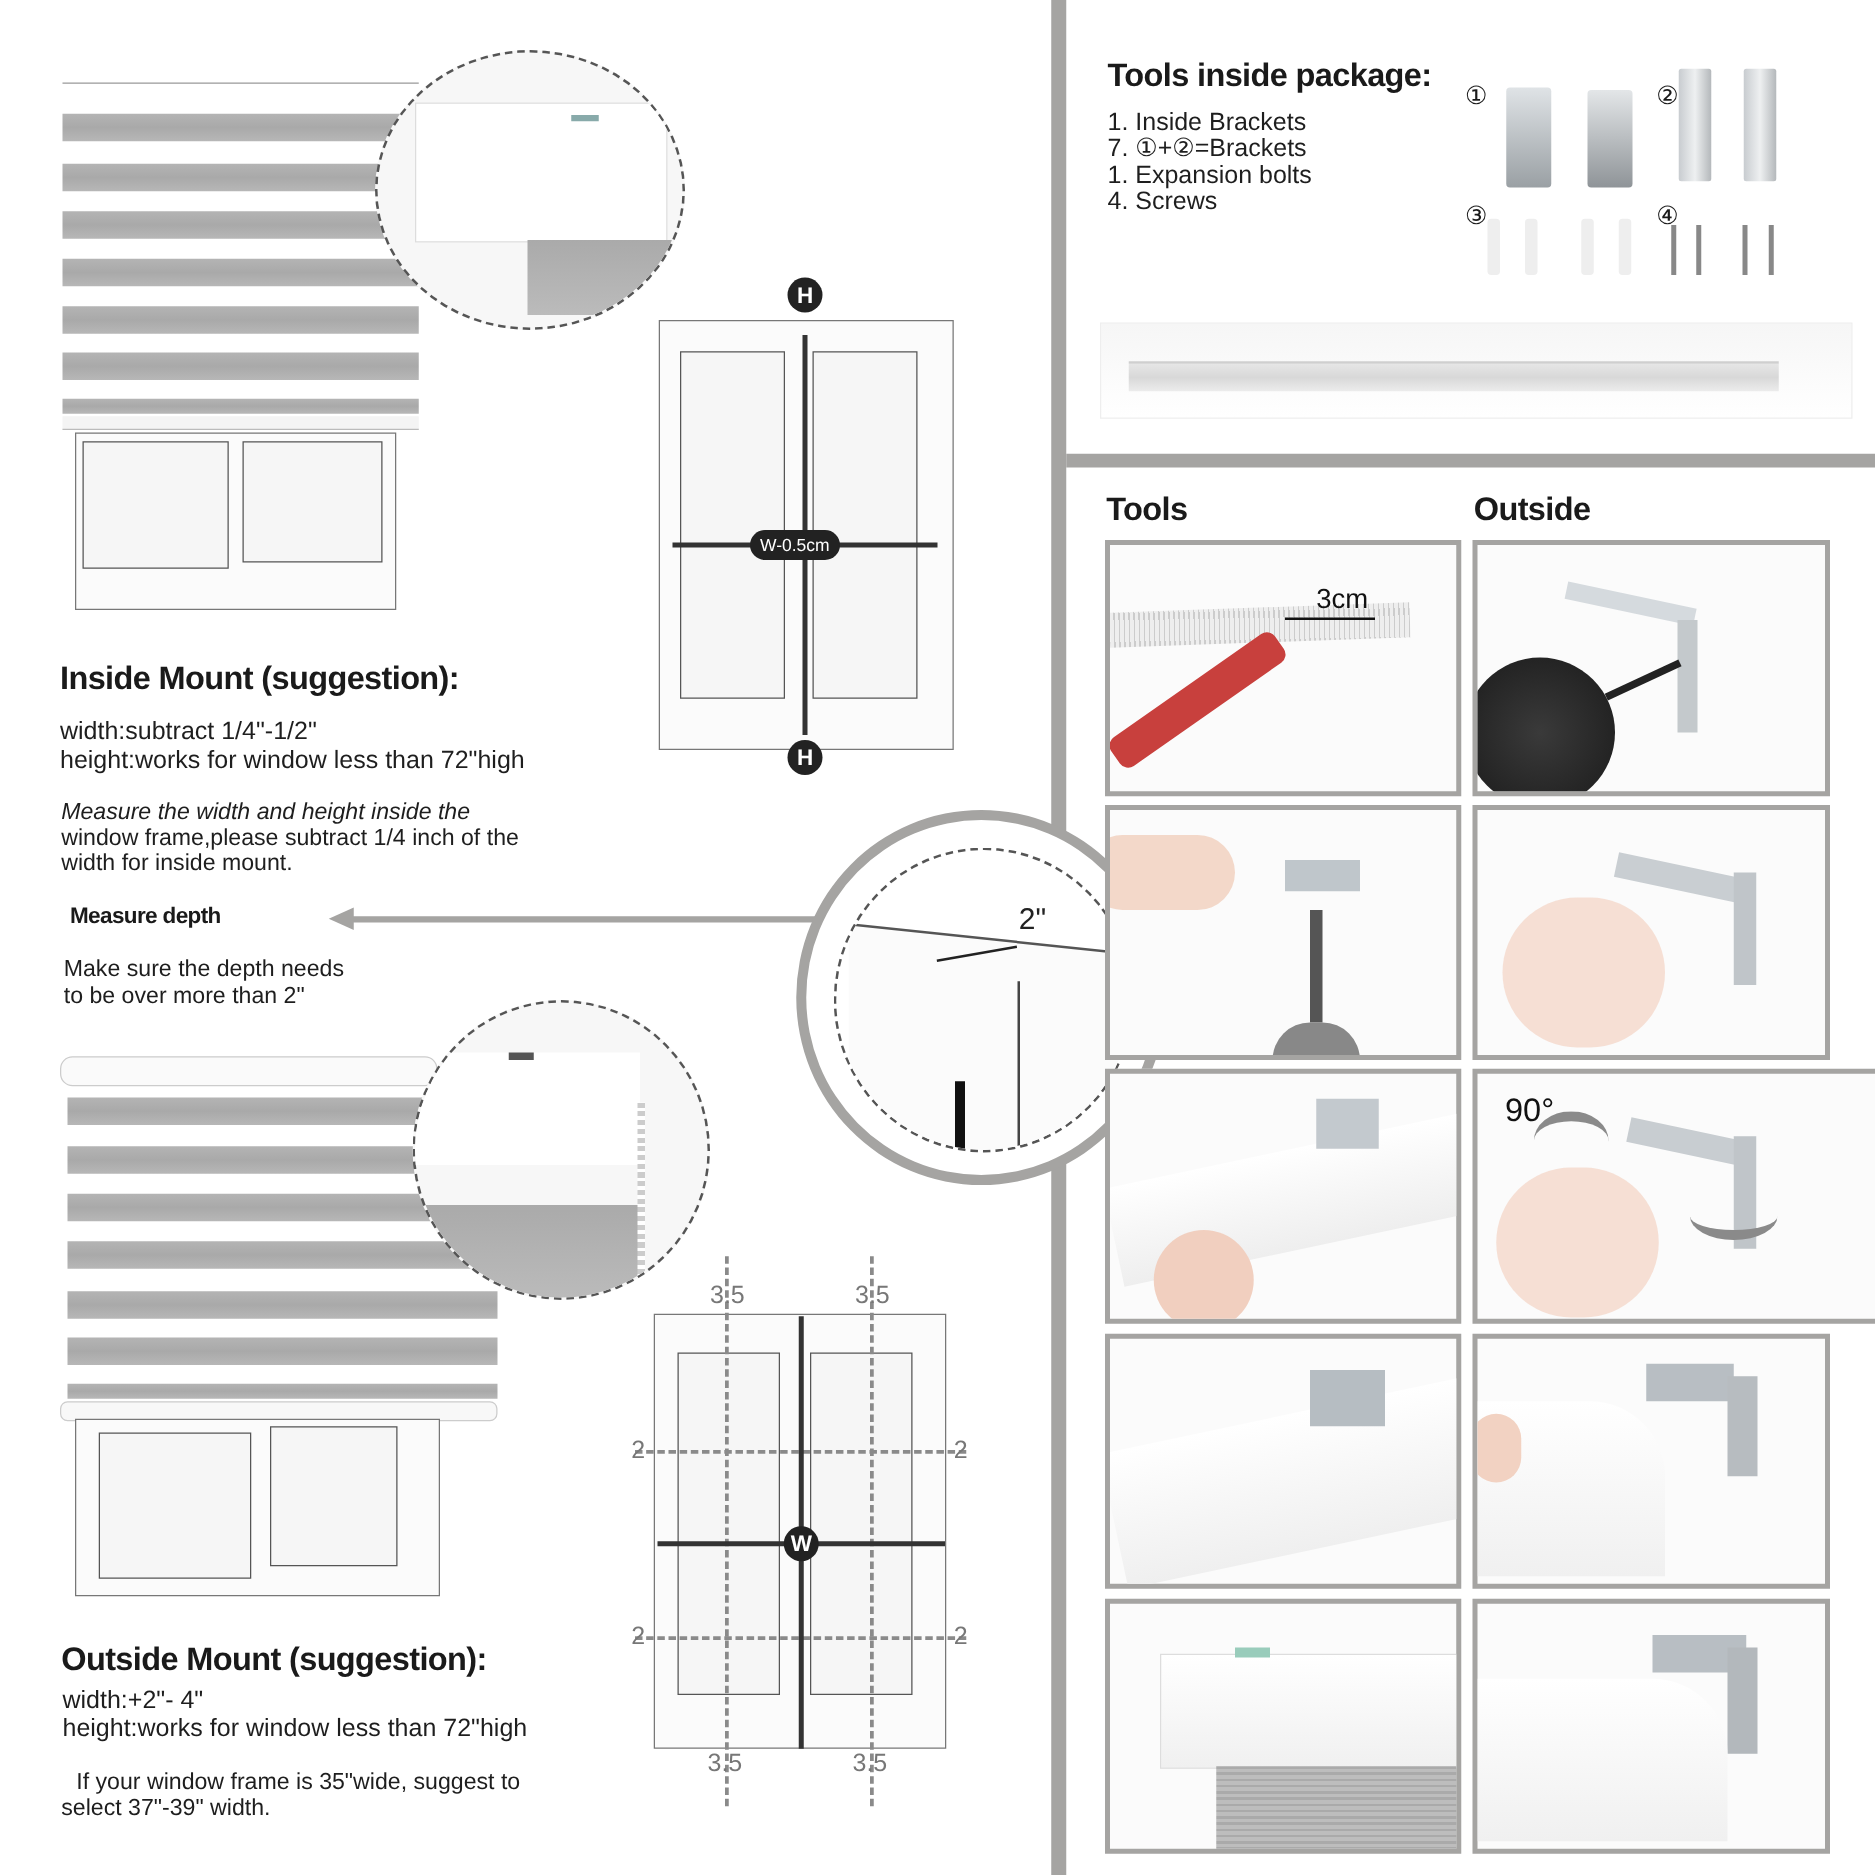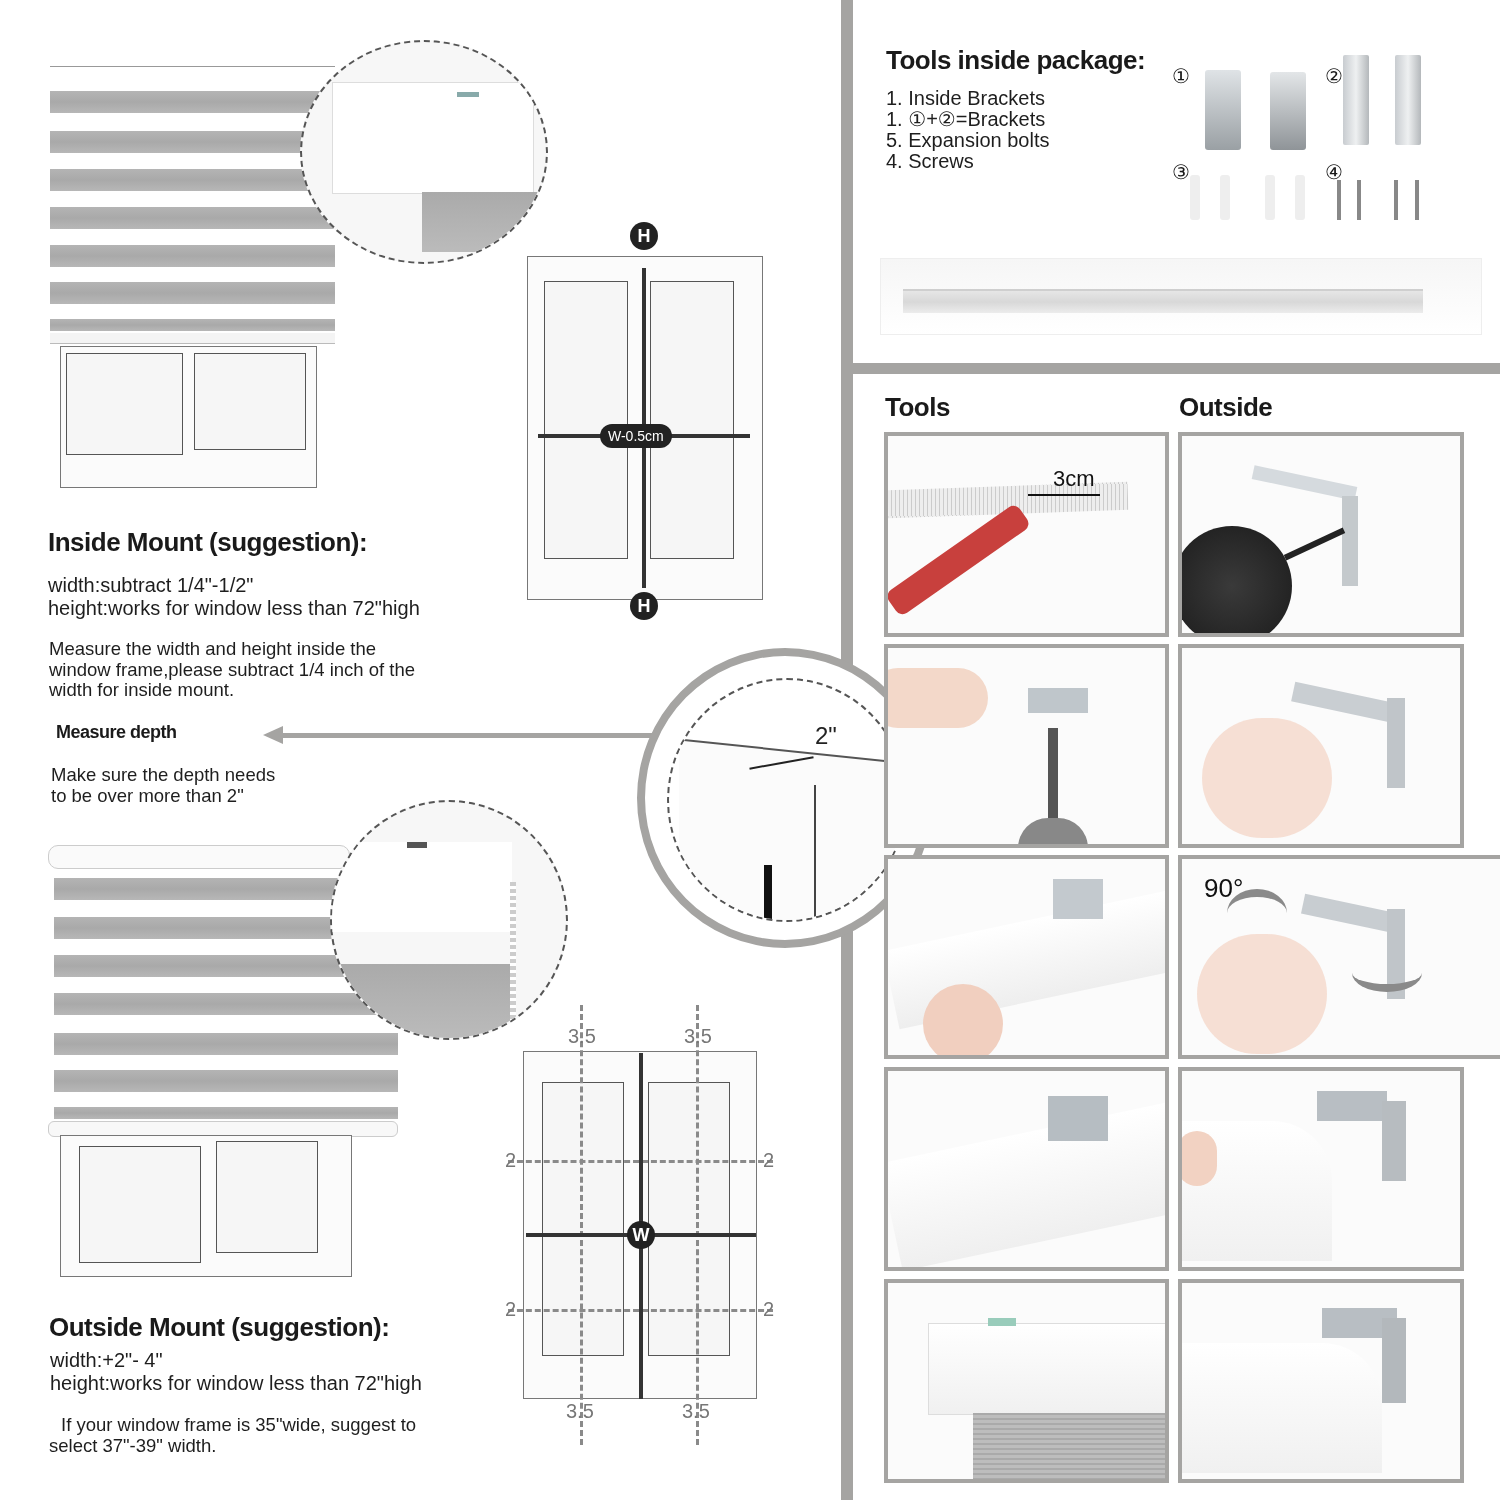--- a/index.html
+++ b/index.html
@@ -56,21 +56,21 @@
   <div style="position:absolute; left:118px; top:46px; width:4px; height:320px; background:#333;"></div>
   <div style="position:absolute; left:14px; top:212px; width:212px; height:4px; background:#333;"></div>
   <div class="badge-circle" style="left:106px; top:0;">H</div>
   <div class="badge-circle" style="left:106px; top:370px;">H</div>
   <div style="position:absolute; left:76px; top:202px; padding:0 8px; height:24px; line-height:24px; background:#222; color:#fff; font-size:14px; border-radius:12px;">W-0.5cm</div>
 </div>
 
 <div class="abs h-title" style="left:48px; top:527px; font-size:26px;">Inside Mount (suggestion):</div>
 <div class="abs txt" style="left:48px; top:575px;">width:subtract 1/4"-1/2"</div>
 <div class="abs txt" style="left:48px; top:598px;">height:works for window less than 72"high</div>
-<div class="abs txt-sm" style="left:49px; top:639px;">Measure the width and height inside the</div>
+<div class="abs txt-sm" style="left:49px; top:639px;font-style:italic;">Measure the width and height inside the</div>
 <div class="abs txt-sm" style="left:49px; top:660px;">window frame,please subtract 1/4 inch of the</div>
 <div class="abs txt-sm" style="left:49px; top:680px;">width for inside mount.</div>
 
 <div class="abs h-title" style="left:56px; top:722px; font-size:18px;">Measure depth</div>
 <div class="abs" style="left:263px; top:731px; width:400px; height:8px;">
   <div style="position:absolute; left:18px; top:2px; right:0; height:5px; background:#a5a4a2;"></div>
   <div style="position:absolute; left:0; top:-5px; width:0; height:0; border-top:9px solid transparent; border-bottom:9px solid transparent; border-right:20px solid #a5a4a2;"></div>
 </div>
 <div class="abs txt-sm" style="left:51px; top:765px;">Make sure the depth needs</div>
 <div class="abs txt-sm" style="left:51px; top:786px;">to be over more than 2"</div>
@@ -132,22 +132,22 @@
 </div>
 
 <div class="abs h-title" style="left:49px; top:1312px; font-size:26px;">Outside Mount (suggestion):</div>
 <div class="abs txt" style="left:50px; top:1350px;">width:+2"- 4"</div>
 <div class="abs txt" style="left:50px; top:1373px;">height:works for window less than 72"high</div>
 <div class="abs txt-sm" style="left:49px; top:1415px;margin-left:12px;">If your window frame is 35"wide, suggest to</div>
 <div class="abs txt-sm" style="left:49px; top:1436px;">select 37"-39" width.</div>
 
 <div class="abs h-title" style="left:886px; top:45px; font-size:26px;">Tools inside package:</div>
 <div class="abs txt" style="left:886px; top:88px;">1. Inside Brackets</div>
-<div class="abs txt" style="left:886px; top:109px;">1. ①+②=Brackets</div>
-<div class="abs txt" style="left:886px; top:130px;">5. Expansion bolts</div>
+<div class="abs txt" style="left:886px; top:109px;">7. ①+②=Brackets</div>
+<div class="abs txt" style="left:886px; top:130px;">1. Expansion bolts</div>
 <div class="abs txt" style="left:886px; top:151px;">4. Screws</div>
 
 <div class="abs" style="left:1165px; top:50px; width:300px; height:180px;">
   <span class="abs" style="left:7px; top:14px; font-size:20px;">①</span>
   <span class="abs" style="left:160px; top:14px; font-size:20px;">②</span>
   <span class="abs" style="left:7px; top:110px; font-size:20px;">③</span>
   <span class="abs" style="left:160px; top:110px; font-size:20px;">④</span>
   <div style="position:absolute; left:40px; top:20px; width:36px; height:80px; background:linear-gradient(180deg,#dfe3e6,#9aa0a4); border-radius:3px;"></div>
   <div style="position:absolute; left:105px; top:22px; width:36px; height:78px; background:linear-gradient(180deg,#e3e6e8,#8f9498); border-radius:3px;"></div>
   <div style="position:absolute; left:178px; top:5px; width:26px; height:90px; background:linear-gradient(90deg,#c8ccd0,#eef0f1,#b4b8bb); border-radius:2px;"></div>

